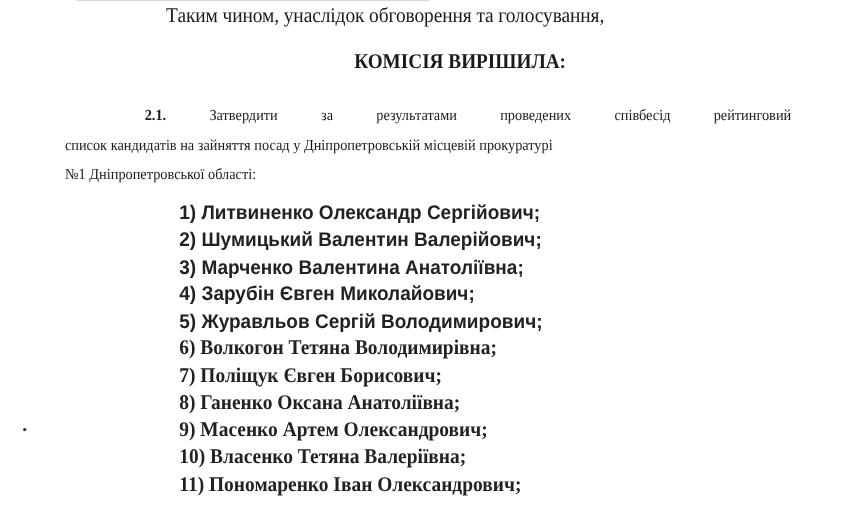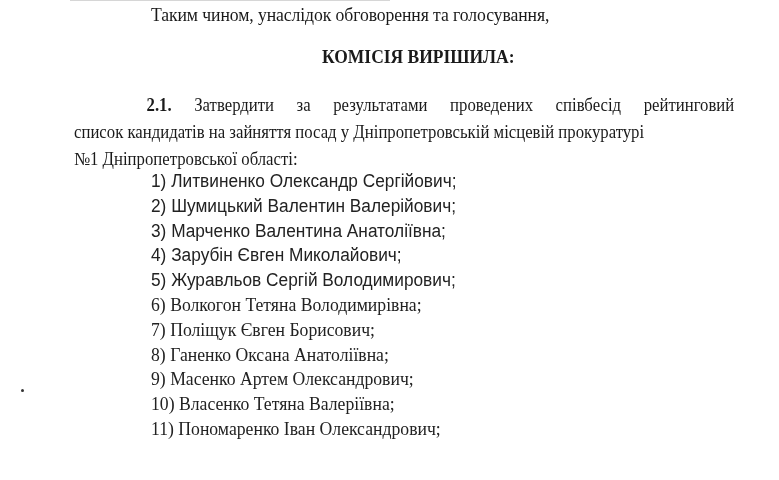--- a/index.html
+++ b/index.html
@@ -17,31 +17,31 @@
     position: absolute; left: 151px; top: 4px;
     font-size: 19px; letter-spacing: -0.1px;
     transform: scaleX(0.93); transform-origin: left top;
   }
   .heading {
     position: absolute; left: 322px; top: 46px;
     font-size: 19px; font-weight: bold;
     transform: scaleX(0.92); transform-origin: left top;
   }
   .para {
-    position: absolute; left: 74px; top: 92px; width: 660px;
-    font-size: 18px; line-height: 27px;
+    position: absolute; left: 59px; top: 92px; width: 660px;
+    font-size: 14px; line-height: 27px;
   }
   .para .line { display: block; white-space: nowrap; transform: scaleX(0.93); transform-origin: left top; }
   .para .line.justify { display: flex; justify-content: space-between; width: 710px; }
   .para .first { padding-left: 78px; }
   .para .num { font-weight: bold; }
   .list {
     position: absolute; left: 151px; top: 169px;
     font-family: "Liberation Sans", sans-serif; font-size: 18px; line-height: 24.8px;
-    margin: 0; padding: 0; list-style: none;
+    margin: 12px; padding: 0; list-style: none; font-weight: bold;
   }
   .list li { white-space: nowrap; transform: scaleX(0.96); transform-origin: left top; color: #222; }
   .list li.serif { font-family: "Liberation Serif", serif; font-size: 19px; transform: scaleX(0.93); }
   .dot {
     position: absolute; left: 21px; top: 389px; width: 3px; height: 3px;
     background: #333; border-radius: 50%;
   }
 </style>
 </head>
 <body>

